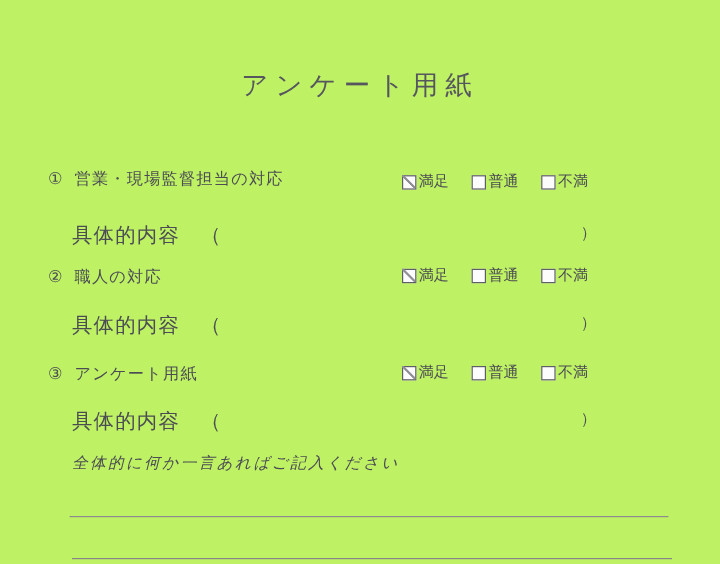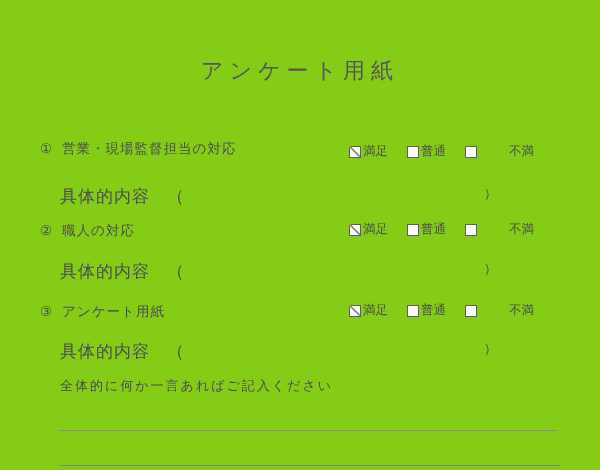--- a/index.html
+++ b/index.html
@@ -1,19 +1,19 @@
 <!DOCTYPE html>
 <html><head>
 <meta charset="utf-8">
 <style>
   html,body{margin:0;padding:0;}
   .paper{
     position:relative;
     width:600px;height:470px;
-    background:#84cc16;
+    background:#bef264;
     font-family:"DejaVu Serif","Liberation Serif",serif;
     color:#4c4c54;
     overflow:hidden;
   }
   .title{
     position:absolute;
     top:56px;left:0;right:0;
     margin:0;
     text-align:center;
     font-size:22px;
@@ -24,30 +24,30 @@
   .q-row{
     position:absolute;
     left:40px;
     font-size:13.5px;
     letter-spacing:1px;
     white-space:nowrap;
   }
   .q-num{margin-right:9px;}
   .choices{
     position:absolute;
-    left:349px;
+    left:335px;
     font-size:12.5px;
     white-space:nowrap;
   }
   .choice{
     display:inline-flex;
     align-items:center;
     margin-right:15px;
   }
-  .choice:last-child{margin-right:16px;gap:30px;}
+  .choice:last-child{margin-right:16px;}
   .box{
     display:inline-block;
     width:10px;height:10px;
     border:1px solid #5e5e66;
     margin-right:2px;
     position:relative;
     background:#fcfcfc;
   }
   .box.marked::after{
     content:"";
@@ -72,20 +72,21 @@
   .detail-blank{
     display:inline-block;
     width:330px;height:14px;
   }
   .comment-row{
     position:absolute;
     left:60px;top:377px;
     font-size:13px;
     letter-spacing:2px;
     white-space:nowrap;
+    font-style:italic;
   }
   .rule{
     position:absolute;
     height:0;
     border-top:1.4px solid #8c8c8e;
   }
   .rule-1{top:430px;left:58px;width:499px;}
   .rule-2{top:465px;left:60px;width:500px;border-top-color:#85858a;}
 </style>
 </head>

